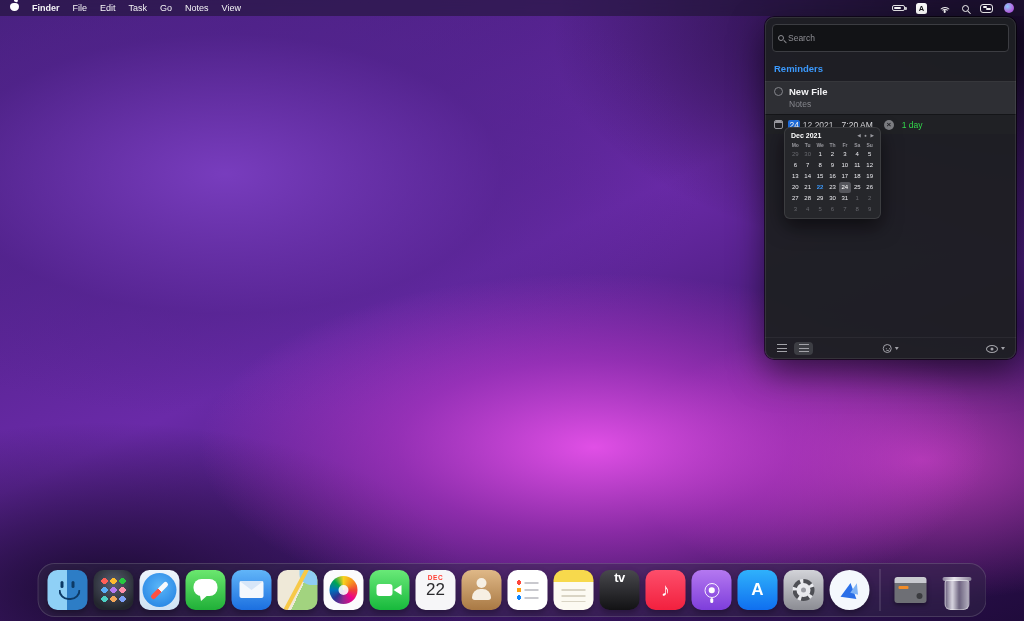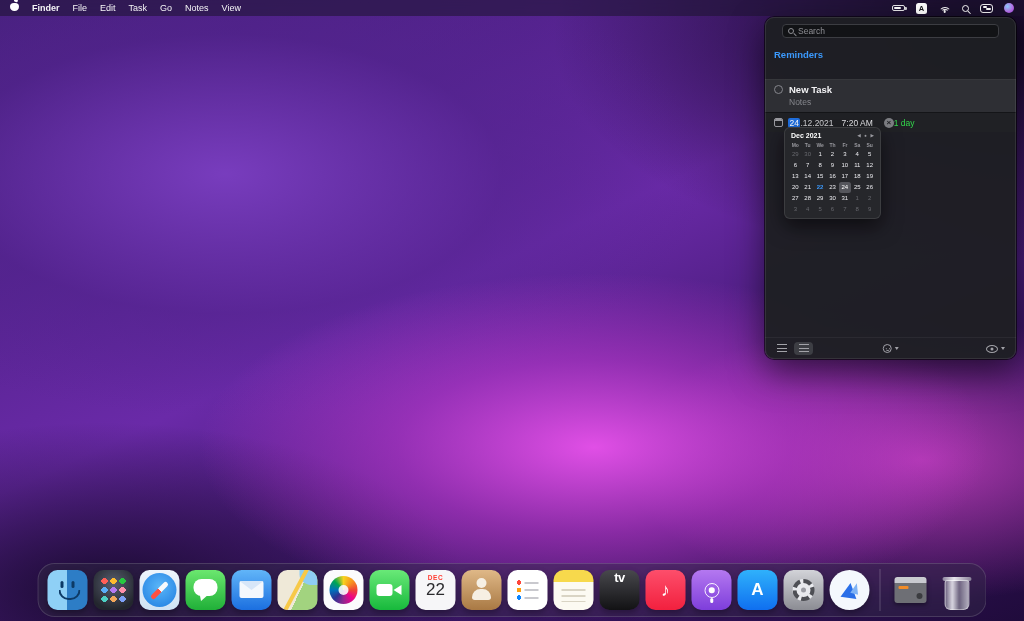--- a/index.html
+++ b/index.html
@@ -41,44 +41,44 @@
   .mag.dark{width:6px;height:6px;border-color:#8e8e93}
   .mag.dark::after{background:#8e8e93;width:3.6px}
   .cc{display:inline-block;width:13px;height:9px;border:1px solid rgba(255,255,255,.95);border-radius:3px;position:relative}
   .cc b{position:absolute;width:4.5px;height:2.6px;background:#fff;border-radius:2px}
   .cc b:first-child{left:1.5px;top:1.3px}
   .cc b:last-child{right:1.5px;bottom:1.3px}
   .siri{display:inline-block;width:10px;height:10px;border-radius:50%;background:radial-gradient(circle at 35% 35%,#8fd0ff,#b86ae8 60%,#7a3fd0)}
   
   .rw{position:absolute;left:765px;top:17px;width:251px;height:342px;background:rgba(30,31,35,.97);
     border-radius:9px;box-shadow:0 14px 34px rgba(0,0,0,.55),0 0 0 1px rgba(0,0,0,.6);outline:1px solid rgba(255,255,255,.09);outline-offset:-1px}
-  .search{height:14px;border-radius:4px;background:#121316;border:1px solid #3c3d42;display:flex;align-items:center;gap:4px;padding:0 5px;margin:7px 17px 0}
+  .search{height:28px;border-radius:4px;background:#121316;border:1px solid #3c3d42;display:flex;align-items:center;gap:4px;padding:0 5px;margin:7px 7px 0}
   .search-input{flex:1;background:transparent;border:none;outline:none;color:#e2e2e6;font-size:8.5px;font-family:inherit}
   .search-input::placeholder{color:#8e8e93}
   .filters{display:flex;justify-content:space-between;align-items:center;margin:7px 9px 0;font-size:8.5px;color:#b9b9bf}
   .f{display:flex;align-items:center}
   .f.sel{background:#5a5b61;color:#fff;padding:.5px 6px;border-radius:3px}
   .fdiv{width:1px;height:9px;background:#4a4b50}
   .updown{display:inline-flex;flex-direction:column;gap:1.4px;margin-left:2.5px}
   .tri-up{width:0;height:0;border-left:2.5px solid transparent;border-right:2.5px solid transparent;border-bottom:3px solid #a0a0a6}
   .tri-dn{width:0;height:0;border-left:2.5px solid transparent;border-right:2.5px solid transparent;border-top:3px solid #a0a0a6}
   .tri-dn-lg{width:0;height:0;border-left:3px solid transparent;border-right:3px solid transparent;border-top:3.5px solid #a0a0a6;margin-left:3px}
-  .section-title{margin:11px 9px 19px;color:var(--accent,#3b99fc);font-weight:700;font-size:9.5px}
+  .section-title{margin:11px 9px 7px;color:var(--accent,#3b99fc);font-weight:700;font-size:9.5px}
   .task-block{background:#2e2f34;border-top:1px solid rgba(255,255,255,.04)}
   .trow{display:flex;align-items:center;gap:6px;padding:4px 9px 1px}
   .tcheck{width:9px;height:9px;border:1.5px solid #85868c;border-radius:50%;flex:none}
   .ttitle{color:#f2f2f4;font-size:9.5px;font-weight:600}
   .tnotes{padding:1px 9px 5px 24px;color:#85868c;font-size:8.5px}
   .tdate{display:flex;align-items:center;background:#202125;padding:4.5px 9px;font-size:8.5px;color:#d6d6da;border-top:1px solid rgba(0,0,0,.35)}
   .mini-cal{width:9px;height:9px;border:1px solid #9a9aa0;border-radius:2px;position:relative;margin-right:5px;flex:none}
   .mini-cal::before{content:'';position:absolute;left:0;right:0;top:0;height:2.4px;background:#9a9aa0;border-radius:1px 1px 0 0}
   .dsel{background:var(--selection,#1f6fe0);color:#fff;border-radius:2px;padding:0 1.5px}
   .dtime{margin-left:8px;color:#e4e4e8}
   .xcirc{margin-left:11px;width:10px;height:10px;border-radius:50%;background:#7d7e83;color:#222327;font-size:8px;line-height:10px;text-align:center;font-weight:700}
-  .ddur{margin-left:0;color:var(--green,#32d74b)}
+  .ddur{margin-left:8px;color:var(--green,#32d74b)}
   
   .calpop{position:absolute;left:19px;top:110px;width:97px;background:#26272b;border:1px solid rgba(255,255,255,.1);
     border-radius:6px;box-shadow:0 8px 20px rgba(0,0,0,.55);padding:4px 4px 3px;z-index:4}
   .cal-head{display:flex;justify-content:space-between;align-items:center;padding:0 2px 2px}
   .cal-title{font-size:7px;font-weight:700;color:#fff}
   .cal-nav{display:flex;gap:3.5px;color:#9a9aa0;font-size:4.6px;align-items:center}
   .cal-grid{display:grid;grid-template-columns:repeat(7,12.4px);justify-content:center}
   .cal-dow{font-size:5px;color:#98989e;text-align:center;height:8px;line-height:8px;font-weight:700}
   .cal-cell{font-size:6px;color:#ececf0;text-align:center;height:11px;line-height:11px;border-radius:2.5px}
   .cal-cell.muted{color:#67686e}
@@ -220,21 +220,21 @@
     <i class="mag dark"></i>
     <input class="search-input" type="text" placeholder="Search" style="">
   </div>
 
 
   <div class="section-title">Reminders</div>
 
   <div class="task-block">
     <div class="trow">
       <span class="tcheck"></span>
-      <span class="ttitle">New Task</span>
+      <span class="ttitle">New File</span>
     </div>
     <div class="tnotes">Notes</div>
     <div class="tdate">
       <i class="mini-cal"></i>
       <span class="dsel">24</span>
       <span class="drest">.12.2021</span>
       <span class="dtime">7:20 AM</span>
       <span class="xcirc">×</span>
       <span class="ddur">1 day</span>
     </div>

